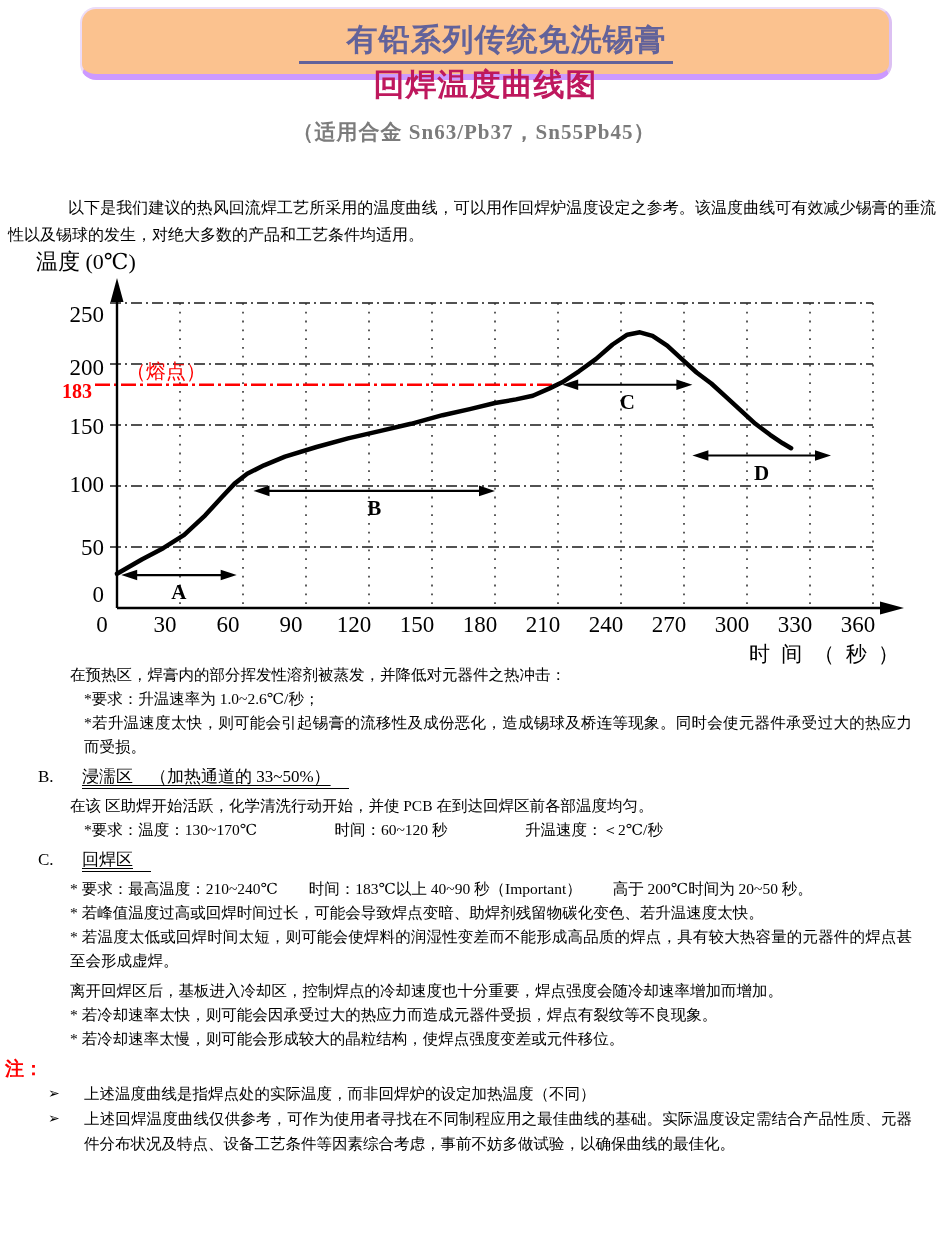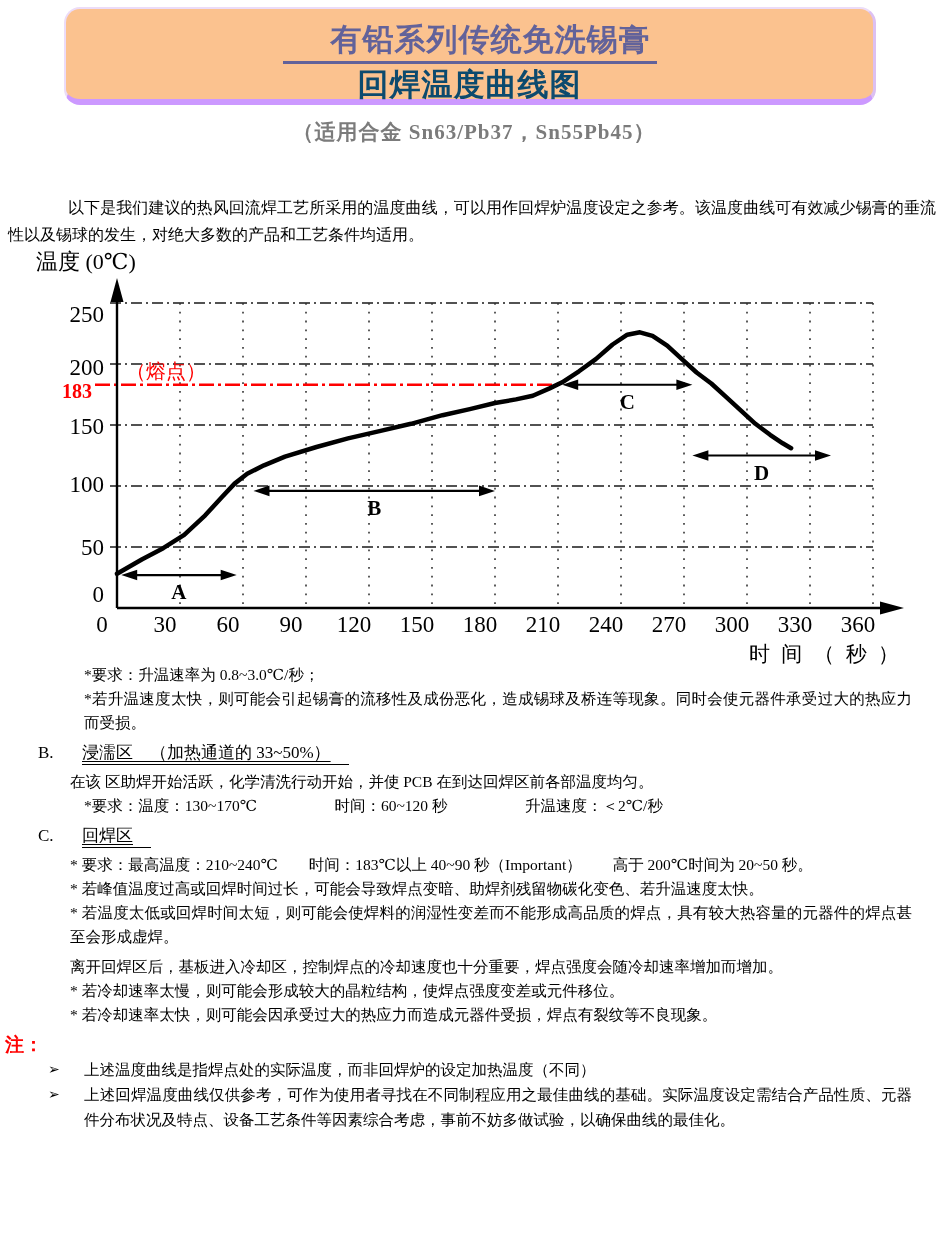--- a/index.html
+++ b/index.html
@@ -1,26 +1,26 @@
 <!DOCTYPE html>
 <html><head>
 <meta charset="utf-8">
 <style>
   html,body{margin:0;padding:0;background:#fff;}
   .page{position:relative;width:940px;height:1260px;background:#fff;overflow:hidden;
         font-family:"Liberation Serif","DejaVu Serif",serif;color:#000;}
   
-  .header-box{position:absolute;left:64px;top:7px;width:812px;height:98px;box-sizing:border-box;
+  .header-box{position:absolute;left:80px;top:7px;width:812px;height:73px;box-sizing:border-box;
       background:#fbc28f;border:2px solid #ecdcf8;border-right:3px solid #dcc0f2;
       border-bottom:6px solid #cc99ff;border-radius:16px;text-align:center;padding-top:11px;}
   .title-line1{font-size:31px;line-height:40px;color:#62629a;letter-spacing:1px;}
   .title-underline{display:inline-block;padding:0 6px 1px 48px;border-bottom:3px solid #62629a;}
   .title-bold{font-weight:900;}
   .title-rest{font-weight:700;}
-  .title-line2{font-size:31px;line-height:42px;font-weight:700;color:#0c4a6e;letter-spacing:1px;}
+  .title-line2{font-size:31px;line-height:42px;font-weight:700;color:#be185d;letter-spacing:1px;}
   .subtitle{position:absolute;left:4px;top:118px;width:100%;text-align:center;
       font-size:21px;font-weight:600;color:#7b7b7b;letter-spacing:1px;}
   
   .intro{position:absolute;left:8px;top:194px;width:928px;font-size:16px;line-height:27px;
       text-indent:60px;text-align:justify;}
   
   .chart{position:absolute;left:40px;top:242px;width:900px;height:430px;overflow:visible;}
   
   .content{position:absolute;left:0;top:655px;width:940px;}
   .sec:first-child{margin-top:8px;}
@@ -117,21 +117,22 @@
       <text x="587.3" y="166.74" text-anchor="middle" font-size="21" font-weight="bold">C</text>
       <line x1="665.4" y1="213.5" x2="778" y2="213.5" stroke="#000" stroke-width="2.2"></line>
       <polygon points="652.4,213.5 668.4,208.2 668.4,218.8" fill="#000"></polygon>
       <polygon points="791,213.5 775,208.2 775,218.8" fill="#000"></polygon>
       <text x="721.7" y="237.5" text-anchor="middle" font-size="21" font-weight="bold">D</text>
     </svg>
 
   <div class="content">
       <div class="sec">
         <div class="sec-body">
-          <div class="sec-line tight">*要求：升温速率为 0.8~3.0℃/秒；</div>
+          <div class="sec-line">在预热区，焊膏内的部分挥发性溶剂被蒸发，并降低对元器件之热冲击：</div>
+          <div class="sec-line tight">*要求：升温速率为 1.0~2.6℃/秒；</div>
           <div class="sec-line tight">*若升温速度太快，则可能会引起锡膏的流移性及成份恶化，造成锡球及桥连等现象。同时会使元器件承受过大的热应力而受损。</div>
         </div>
       </div>
       <div class="sec">
         <div class="sec-head"><span class="sec-letter">B.</span><span class="u2 pad-r"><span>浸濡区</span>　<span>（加热通道的 33~50%）</span></span></div>
         <div class="sec-body">
           <div class="sec-line">在该 区助焊开始活跃，化学清洗行动开始，并使 PCB 在到达回焊区前各部温度均匀。</div>
           <div class="sec-line tight">*要求：温度：130~170℃　　　　　时间：60~120 秒　　　　　升温速度：＜2℃/秒</div>
         </div>
       </div>
@@ -139,22 +140,22 @@
         <div class="sec-head"><span class="sec-letter">C.</span><span class="u2 pad-r">回焊区</span></div>
         <div class="sec-body">
           <div class="sec-line">* 要求：最高温度：210~240℃　　时间：183℃以上 40~90 秒（Important）　　高于 200℃时间为 20~50 秒。</div>
           <div class="sec-line">* 若峰值温度过高或回焊时间过长，可能会导致焊点变暗、助焊剂残留物碳化变色、若升温速度太快。</div>
           <div class="sec-line">* 若温度太低或回焊时间太短，则可能会使焊料的润湿性变差而不能形成高品质的焊点，具有较大热容量的元器件的焊点甚至会形成虚焊。</div>
         </div>
       </div>
       <div class="sec">
         <div class="sec-body">
           <div class="sec-line">离开回焊区后，基板进入冷却区，控制焊点的冷却速度也十分重要，焊点强度会随冷却速率增加而增加。</div>
+          <div class="sec-line">* 若冷却速率太快，则可能会因承受过大的热应力而造成元器件受损，焊点有裂纹等不良现象。</div>
           <div class="sec-line">* 若冷却速率太慢，则可能会形成较大的晶粒结构，使焊点强度变差或元件移位。</div>
-          <div class="sec-line">* 若冷却速率太快，则可能会因承受过大的热应力而造成元器件受损，焊点有裂纹等不良现象。</div>
         </div>
       </div>
       <div class="notes">
         <div class="notes-label" style="color: rgb(255, 0, 0);">注：</div>
         <div class="note-item">
           <span class="note-bullet">➢</span>
           <span class="note-text">上述温度曲线是指焊点处的实际温度，而非回焊炉的设定加热温度（不同）</span>
         </div>
         <div class="note-item">
           <span class="note-bullet">➢</span>

